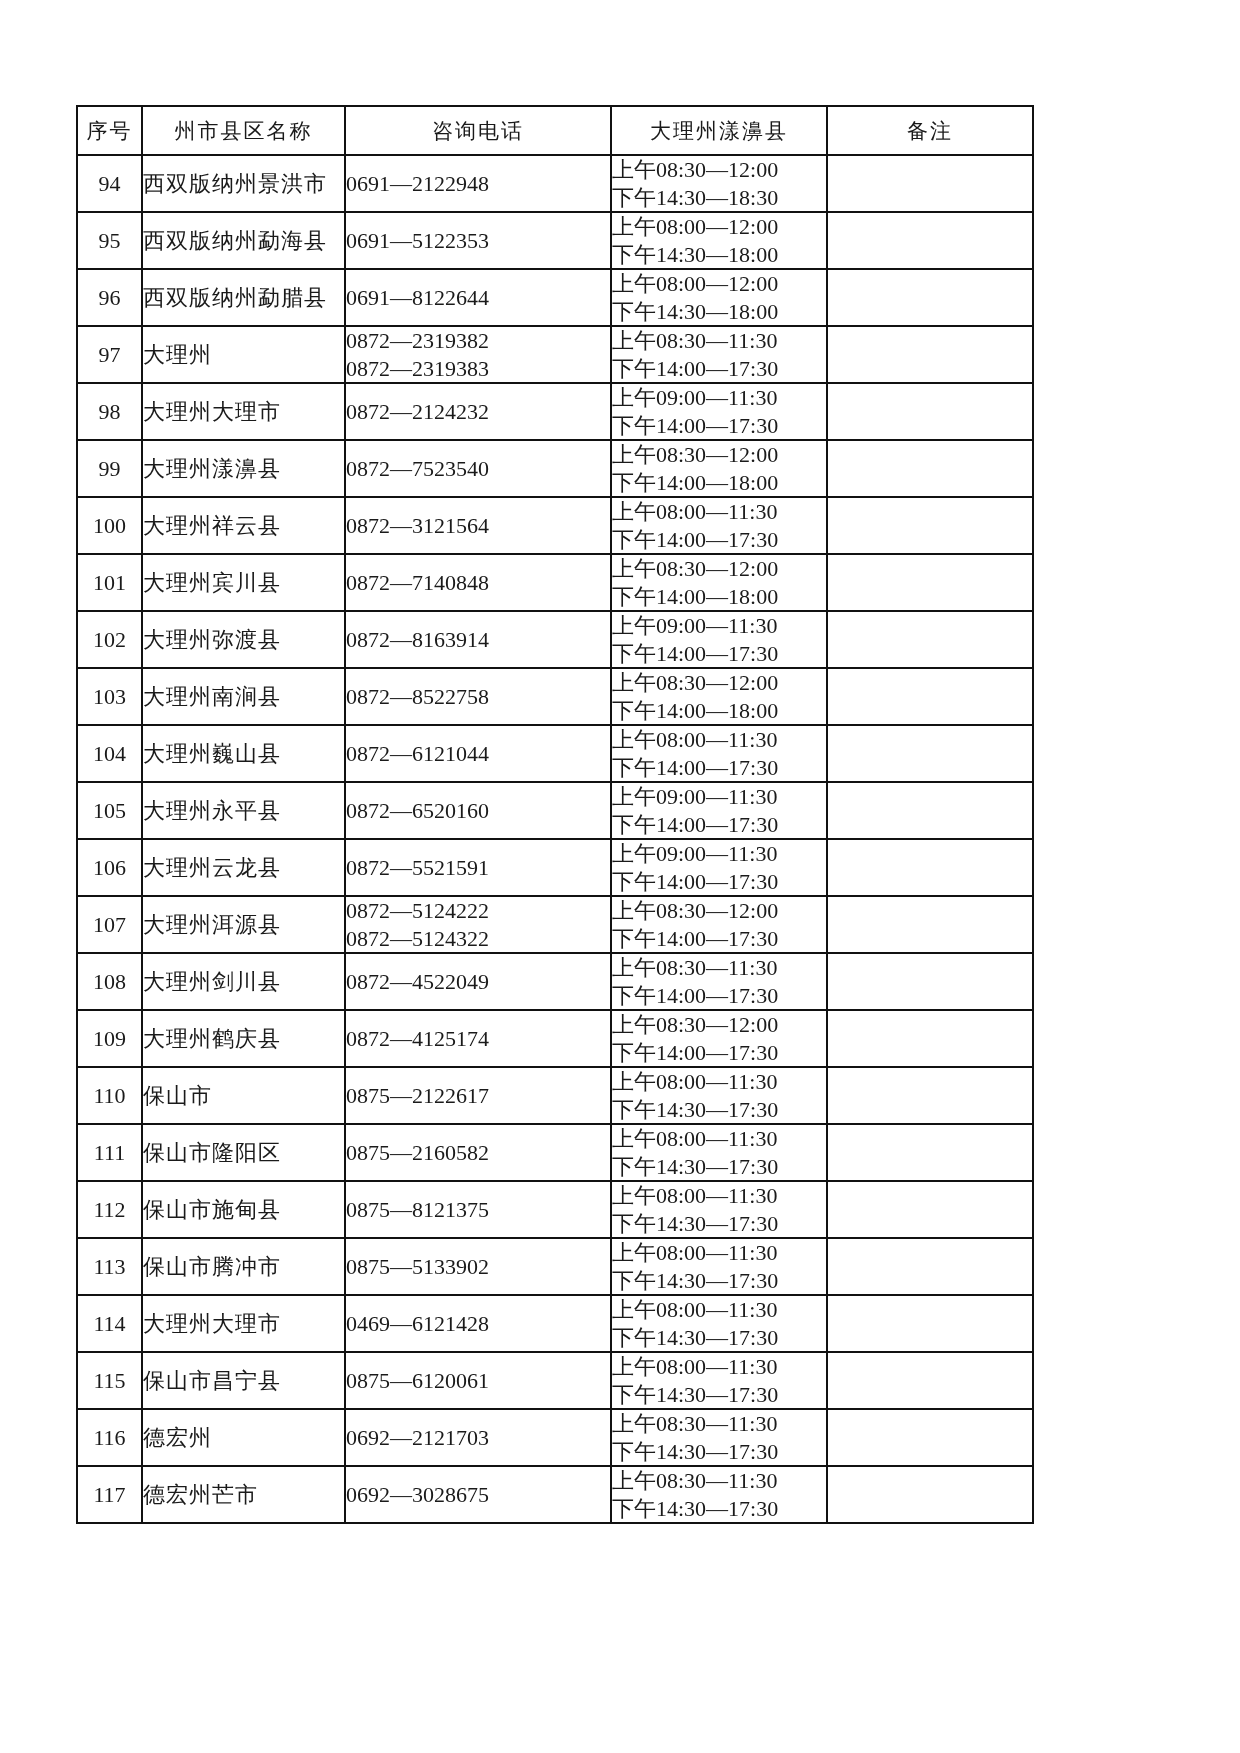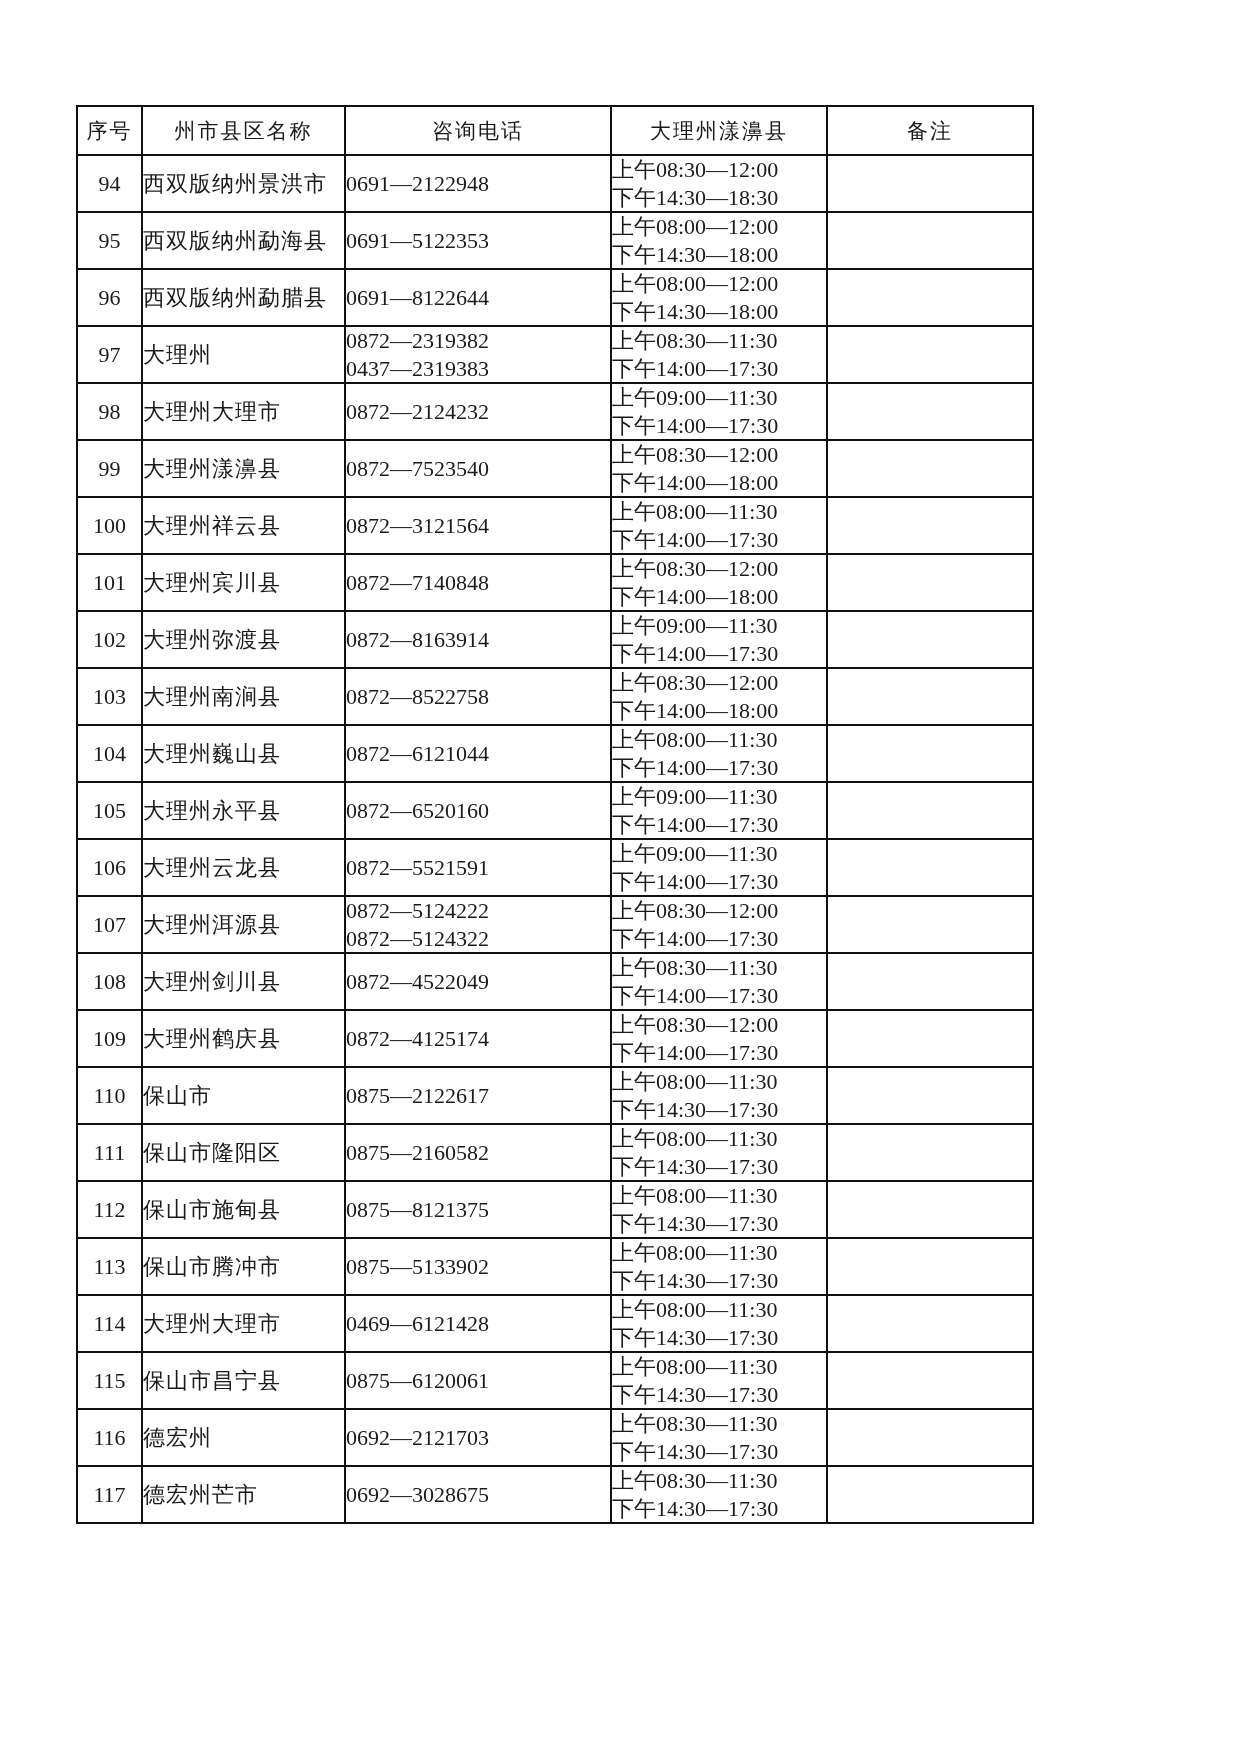--- a/index.html
+++ b/index.html
@@ -77,21 +77,21 @@
             <div>上午08:00—12:00</div>
             <div>下午14:30—18:00</div>
           </td>
           <td class="note"></td>
         </tr>
         <tr>
           <td class="no">97</td>
           <td class="name">大理州</td>
           <td class="phone">
             <div>0872—2319382</div>
-            <div>0437—2319383</div>
+            <div>0872—2319383</div>
           </td>
           <td class="time">
             <div>上午08:30—11:30</div>
             <div>下午14:00—17:30</div>
           </td>
           <td class="note"></td>
         </tr>
         <tr>
           <td class="no">98</td>
           <td class="name">大理州大理市</td>

